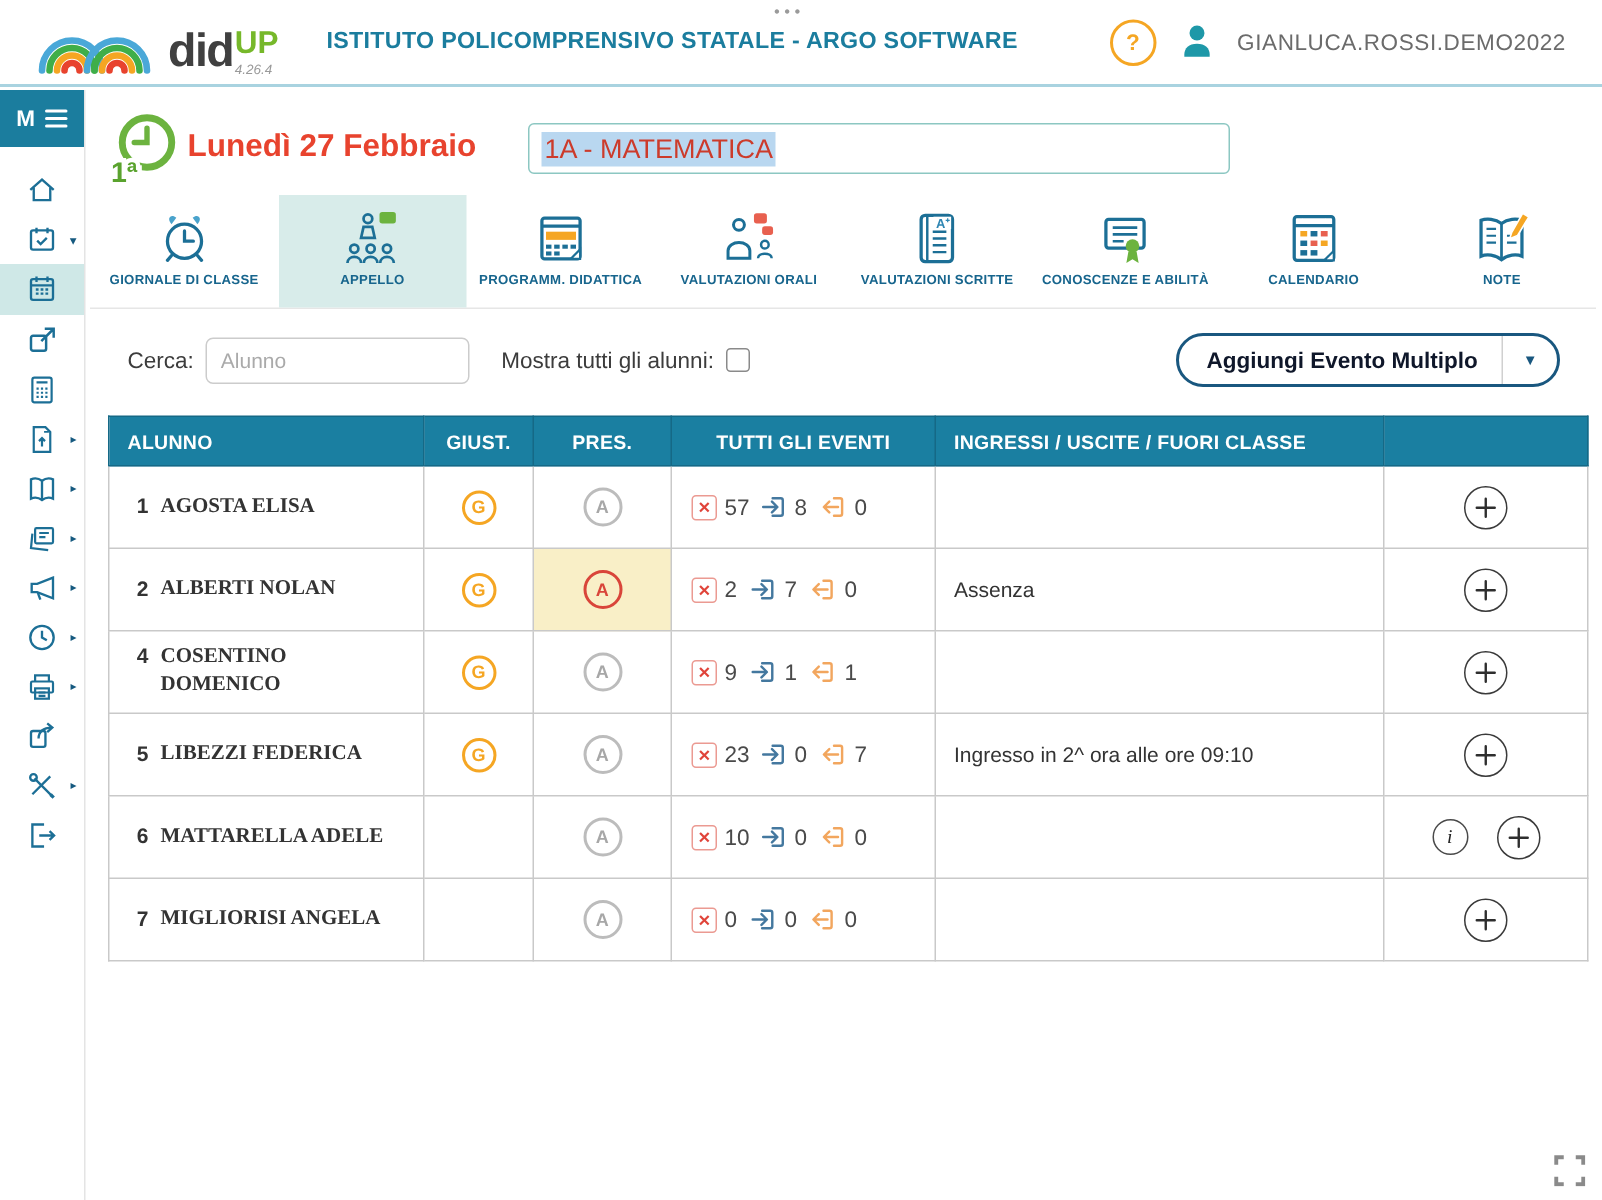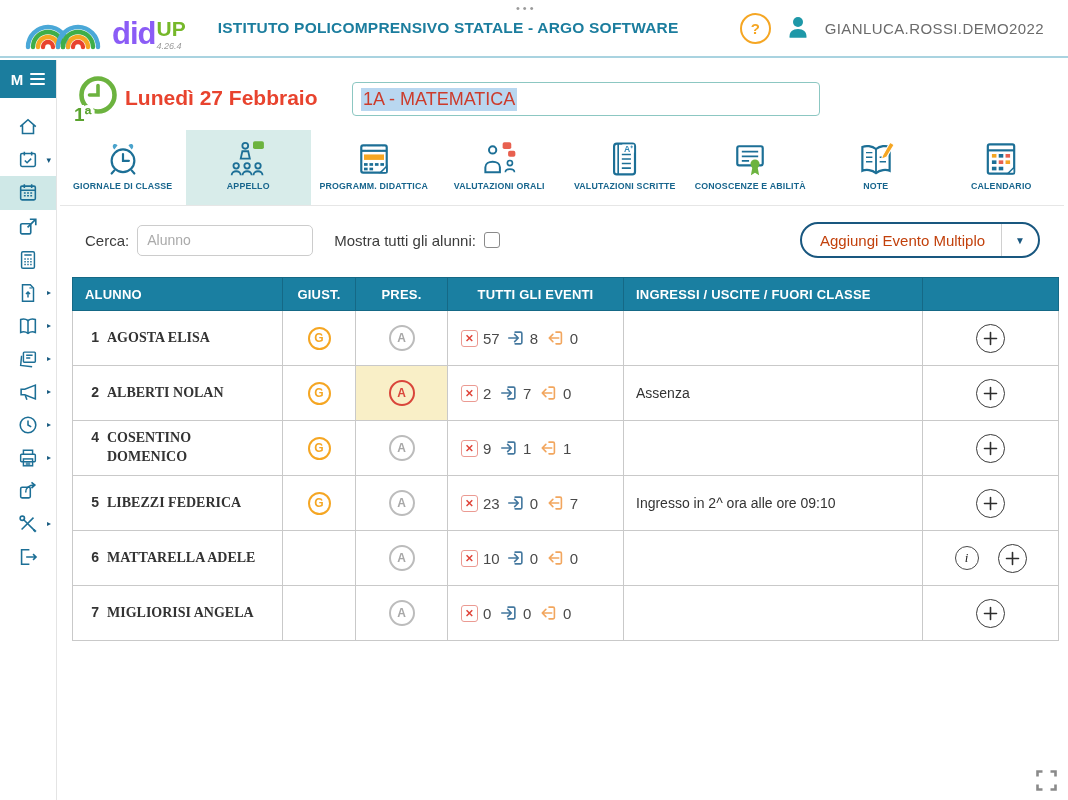--- a/index.html
+++ b/index.html
@@ -4,21 +4,21 @@
 <style>
   * { box-sizing: border-box; margin: 0; padding: 0; }
   html,body { width:1068px; height:800px; }
   body { font-family:"Liberation Sans",sans-serif; background:#fff; position:relative; overflow:hidden; color:#333; }
 
   
   .app-header { position:absolute; top:0; left:0; right:0; height:58px; background:#fff;
                 border-bottom:2px solid #a9d3e0; display:flex; align-items:center; }
   .logo-wrap { display:flex; align-items:flex-end; margin-left:22px; }
   .logo-text { display:flex; align-items:flex-start; margin-left:8px; }
-  .logo-did { font-size:31px; font-weight:bold; color:#8b5cf6; letter-spacing:-1px; line-height:1; }
+  .logo-did { font-size:31px; font-weight:bold; color:#404040; letter-spacing:-1px; line-height:1; }
   .logo-up-col { display:flex; flex-direction:column; margin-left:1px; }
   .logo-up { font-size:21px; font-weight:bold; color:#76b82a; line-height:1; }
   .logo-ver { font-size:9px; font-style:italic; color:#9a9a9a; margin-top:2px; }
   .app-title { margin-left:32px; font-size:15.5px; font-weight:bold; color:#1b7d9e; letter-spacing:.2px; }
   .header-dots { position:absolute; left:516px; top:2px; color:#9a9a9a; font-size:11px; letter-spacing:3px; }
   .header-right { margin-left:auto; margin-right:24px; display:flex; align-items:center; gap:14px; }
   .help-btn { width:31px; height:31px; border:2px solid #f5a623; border-radius:50%; color:#f5a623;
               font-weight:bold; font-size:15px; display:flex; align-items:center; justify-content:center; cursor:pointer; }
   .username { color:#6b6b6b; font-size:15px; letter-spacing:.4px; }
 
@@ -55,21 +55,21 @@
 
   
   .filter-row { position:absolute; left:0; right:0; top:160px; height:40px; display:flex; align-items:center; padding-left:27px; }
   .lbl { font-size:15px; color:#3c3c3c; }
   .search-input { width:176px; height:31px; border:1px solid #ccc; border-radius:5px; margin-left:8px; padding:0 9px; font-size:14px; color:#333; font-family:"Liberation Sans",sans-serif; }
   .search-input::placeholder { color:#aaa; }
   .showall-lbl { margin-left:21px; }
   .chk { appearance:none; width:16px; height:16px; border:1.5px solid #8a8a8a; border-radius:3px; margin-left:8px; cursor:pointer; background:#fff; }
   .add-event-btn { margin-left:auto; margin-right:28px; height:36px; border:2px solid #19577f; border-radius:18px;
                    background:#fff; display:flex; align-items:center; cursor:pointer; }
-  .add-event-btn .txt { font-size:15px; font-weight:normal; color:#c2410c; padding:0 16px 0 18px; }
+  .add-event-btn .txt { font-size:15px; font-weight:bold; color:#0f172a; padding:0 16px 0 18px; }
   .add-event-btn .sep { width:1px; align-self:stretch; background:#d0d0d0; }
   .add-event-btn .caret { padding:0 13px; color:#19577f; font-size:10px; }
 
   
   table.roster { position:absolute; left:14px; top:217px; width:986px; border-collapse:collapse; table-layout:fixed; }
   .roster th { background:#1a7fa1; color:#fff; font-size:13px; font-weight:bold; height:33px; border:1px solid #156986; letter-spacing:.2px; }
   .roster td { border:1px solid #c9c9c9; height:55px; background:#fff; }
   .col-name  { width:210px; } .col-giust { width:73px; } .col-pres { width:92px; }
   .col-ev    { width:176px; } .col-note { width:299px;margin-top:16px; } .col-act { width:136px; }
   th.col-name, th.col-note { text-align:left; padding-left:12px; }
@@ -362,46 +362,46 @@
         <span class="t-ico"><svg viewBox="0 0 44 44" fill="none">
             <rect x="8" y="8" width="28" height="21" rx="2" stroke="#1c6f96" stroke-width="2.4"></rect>
             <path d="M13 14h18M13 19h18M13 24h8" stroke="#1c6f96" stroke-width="1.9"></path>
             <circle cx="27.5" cy="27.5" r="5" fill="#6cb33f"></circle>
             <path d="M24.5 31.5 23 40l4.5-2.8L32 40l-1.5-8.5Z" fill="#6cb33f"></path>
           </svg></span>
         <span class="t-label">CONOSCENZE E ABILITÀ</span>
       </div>
       <div class="tab">
         <span class="t-ico"><svg viewBox="0 0 44 44" fill="none">
-            <path d="M22 11C17.5 7.5 11 7 7 8.7V35c4-1.7 10.5-1.2 15 2.5 4.5-3.7 11-4.2 15-2.5V8.7C33 7 26.5 7.5 22 11Z" stroke="#1c6f96" stroke-width="2.4"></path>
-            <path d="M22 11v26.5" stroke="#1c6f96" stroke-width="2"></path>
-            <path d="M11 15h7M11 20h7M11 25h7M26 20h7M26 25h7" stroke="#1c6f96" stroke-width="1.6"></path>
-            <path d="M29.5 17.5 37.5 3.5l4.5 2.8-8.2 13.5-5.8 2.4Z" fill="#f5a623" stroke="#fff" stroke-width="1.2"></path>
-          </svg></span>
-        <span class="t-label">NOTE</span>
-      </div>
-      <div class="tab">
-        <span class="t-ico"><svg viewBox="0 0 44 44" fill="none">
             <rect x="7.5" y="6" width="29" height="32" rx="2" stroke="#1c6f96" stroke-width="2.4"></rect>
             <path d="M7.5 12.5h29" stroke="#1c6f96" stroke-width="2.4"></path>
             <circle cx="13.5" cy="9" r="1.4" fill="#fff"></circle>
             <circle cx="30.5" cy="9" r="1.4" fill="#fff"></circle>
             <g>
               <rect x="12" y="16.5" width="5" height="4" fill="#f5a623"></rect>
               <rect x="19.5" y="16.5" width="5" height="4" fill="#1c6f96"></rect>
               <rect x="27" y="16.5" width="5" height="4" fill="#e8604f"></rect>
               <rect x="12" y="23.5" width="5" height="4" fill="#1c6f96"></rect>
               <rect x="19.5" y="23.5" width="5" height="4" fill="#e8604f"></rect>
               <rect x="27" y="23.5" width="5" height="4" fill="#f5a623"></rect>
               <rect x="12" y="30.5" width="5" height="4" fill="#1c6f96"></rect>
               <rect x="19.5" y="30.5" width="5" height="4" fill="#1c6f96"></rect>
             </g>
             <path d="M29.5 38l7-7v7Z" fill="#fff" stroke="#1c6f96" stroke-width="1.6"></path>
           </svg></span>
         <span class="t-label">CALENDARIO</span>
+      </div>
+      <div class="tab">
+        <span class="t-ico"><svg viewBox="0 0 44 44" fill="none">
+            <path d="M22 11C17.5 7.5 11 7 7 8.7V35c4-1.7 10.5-1.2 15 2.5 4.5-3.7 11-4.2 15-2.5V8.7C33 7 26.5 7.5 22 11Z" stroke="#1c6f96" stroke-width="2.4"></path>
+            <path d="M22 11v26.5" stroke="#1c6f96" stroke-width="2"></path>
+            <path d="M11 15h7M11 20h7M11 25h7M26 20h7M26 25h7" stroke="#1c6f96" stroke-width="1.6"></path>
+            <path d="M29.5 17.5 37.5 3.5l4.5 2.8-8.2 13.5-5.8 2.4Z" fill="#f5a623" stroke="#fff" stroke-width="1.2"></path>
+          </svg></span>
+        <span class="t-label">NOTE</span>
       </div>
     </div>
 
   <div class="filter-row">
     <span class="lbl">Cerca:</span>
     <input class="search-input" type="text" placeholder="Alunno" style="">
     <span class="lbl showall-lbl">Mostra tutti gli alunni:</span>
     <input class="chk" type="checkbox" style="">
     <div class="add-event-btn">
       <span class="txt">Aggiungi Evento Multiplo</span>

